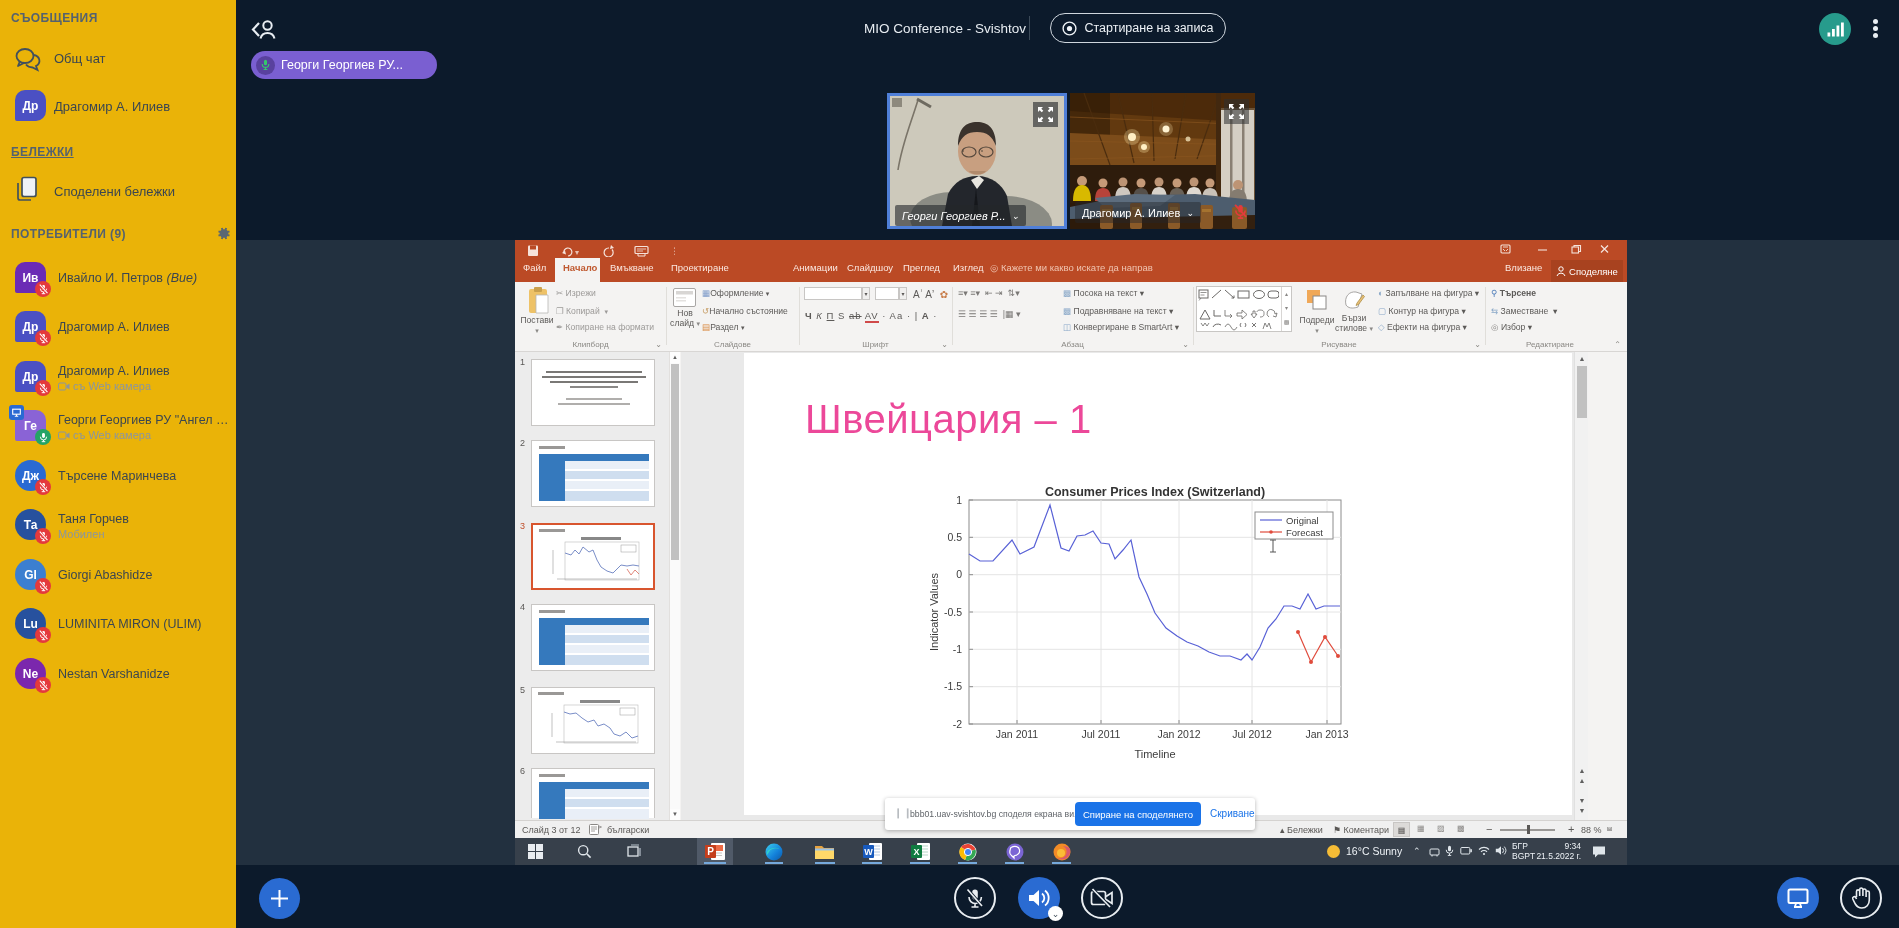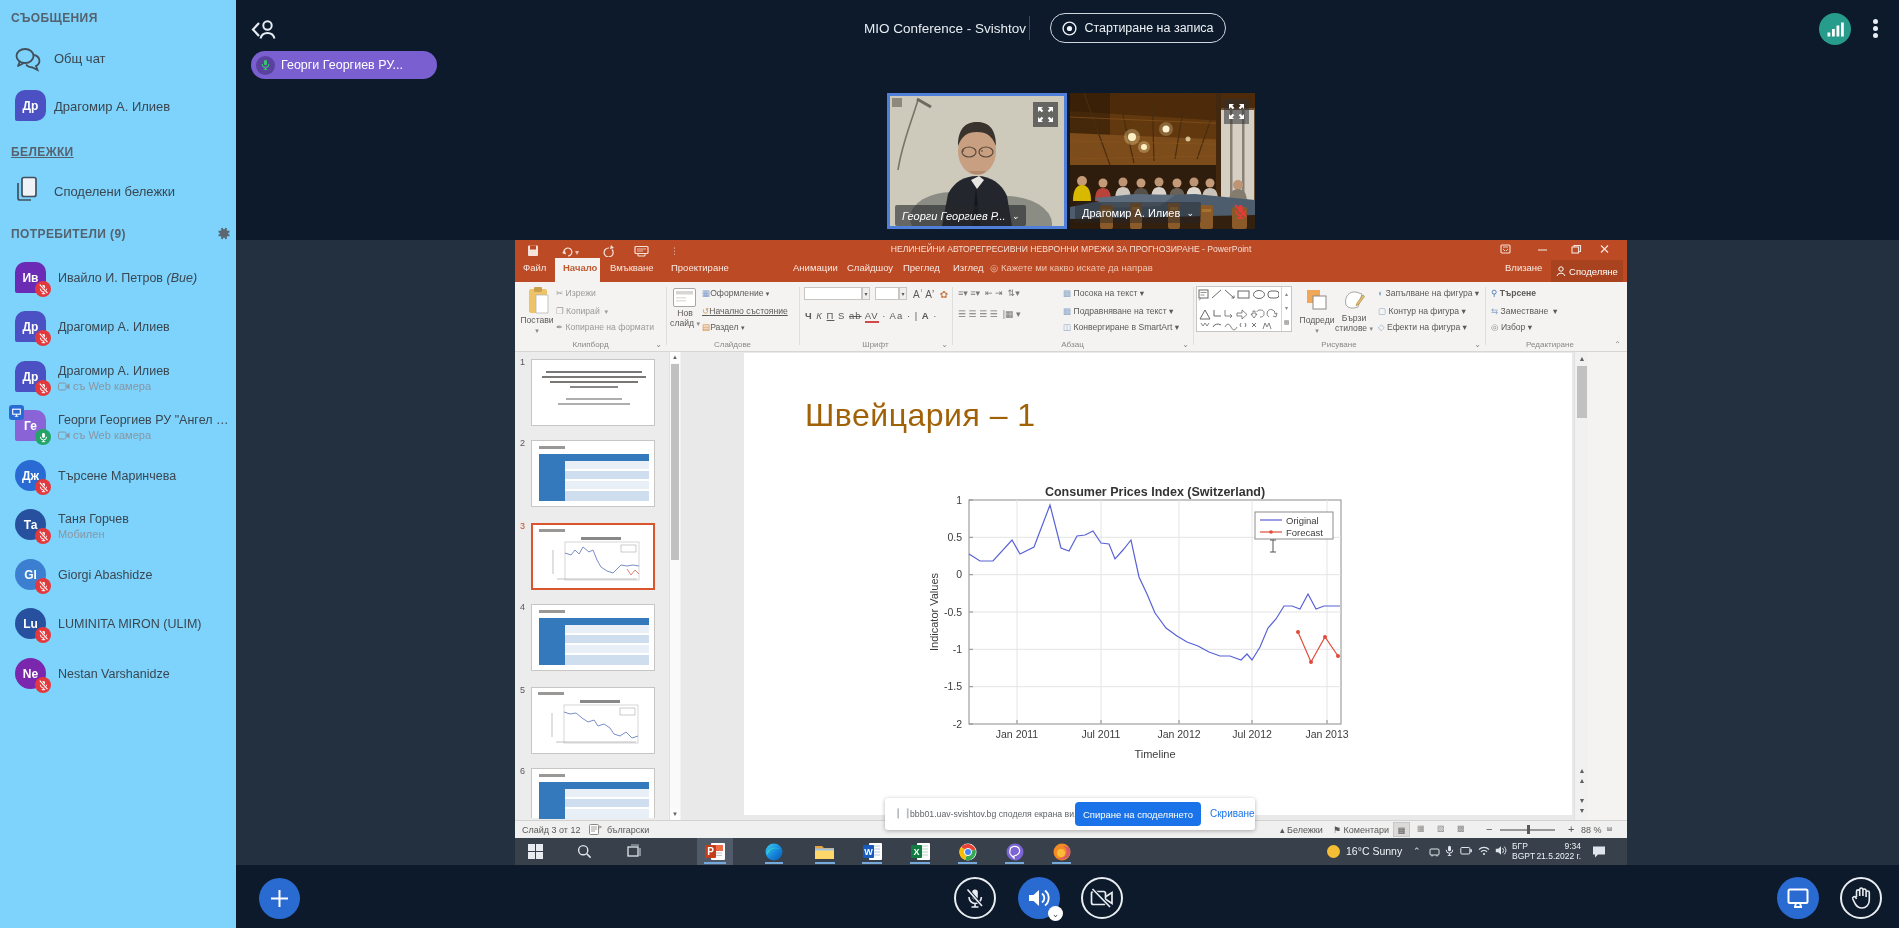--- a/index.html
+++ b/index.html
@@ -1,20 +1,20 @@
 <!DOCTYPE html>
 <html><head>
 <meta charset="utf-8">
 <style>
   * { margin:0; padding:0; box-sizing:border-box; }
   html,body { width:1899px; height:928px; overflow:hidden; font-family:"Liberation Sans", sans-serif; }
   .abs { position:absolute; }
   #stage { position:relative; width:1899px; height:928px; background:#0c1a2b; }
   
-  #sidebar { position:absolute; left:0; top:0; width:236px; height:928px; background:#7dd3fc; }
+  #sidebar { position:absolute; left:0; top:0; width:236px; height:928px; background:#eab308; }
   .sbhead { position:absolute; left:11px; font-size:12px; font-weight:bold; color:#55626e; letter-spacing:0.4px; }
   .sbitem { position:absolute; left:54px; font-size:13px; color:#3b4650; }
   .avatar { position:absolute; display:flex; align-items:center; justify-content:center;
             color:#fff; font-size:12px; font-weight:bold; }
   .bubble { width:31px; height:31px; border-radius:10px 10px 10px 2px; }
   .circ   { width:31px; height:31px; border-radius:50%; }
   .badge  { position:absolute; width:16px; height:16px; border-radius:50%; right:-5px; bottom:-4px;
             display:flex; align-items:center; justify-content:center; }
   .uname  { position:absolute; left:58px; font-size:12.5px; color:#3b4650; white-space:nowrap; }
   .usub   { position:absolute; left:58px; font-size:11px; color:#8a95a0; white-space:nowrap; }
@@ -309,21 +309,20 @@
             <path d="M35 8 l3 -2.5 l1 4 z" fill="#f5e2da" stroke="none"></path>
       <text x="48" y="10" font-size="8" fill="#e8c0b2" stroke="none">▾</text>
       <path d="M82 3 a4.5 4.5 0 1 0 3 1.5"></path>
             <path d="M84 0 l3 3 -4 1 z" fill="#f5e2da" stroke="none"></path>
       <rect x="108" y="1.5" width="13" height="7" rx="1"></rect>
             <path d="M111 8.5 v2.5 h7 v-2.5" stroke-width="1"></path>
             <path d="M110 4 h9 M110 6 h6" stroke-width="0.8"></path>
       <text x="143" y="9" font-size="9" fill="#e8c0b2" stroke="none">⋮</text>
     </g>
   </svg>
-  <div class="abs" style="left:0;top:4px;width:1112px;text-align:center;font-size:8.6px;color:#f6ddd3;">НЕЛИНЕЙНИ АВТОРЕГРЕСИВНИ НЕВРОННИ МРЕЖИ ЗА ПРОГНОЗИРАНЕ - PowerPoint</div>
   <svg class="abs" style="left:985px;top:4px;" width="110" height="11" viewBox="0 0 110 11">
     <g stroke="#f5e2da" fill="none" stroke-width="1.1">
       <rect x="1" y="1" width="9" height="8" rx="1"></rect>
             <path d="M3 3 h5 M3 5 l2 2 M8 5 l-2 2" stroke-width="0.9"></path>
       <path d="M38 6 h9"></path>
       <rect x="72" y="3" width="6.5" height="6"></rect>
             <path d="M74 3 v-1.5 h6.5 v6 h-2"></path>
       <path d="M101 1.5 l7 7 M108 1.5 l-7 7" stroke-width="1.3"></path>
     </g>
   </svg>
@@ -369,21 +368,21 @@
     <div class="rlab" style="left:0;width:151px;">Клипборд <span style="position:absolute;right:4px;">⌄</span></div>
 
     <svg class="abs" style="left:158px;top:6px;" width="23" height="19" viewBox="0 0 23 19">
             <rect x="0.5" y="0.5" width="22" height="18" rx="1.5" fill="#fff" stroke="#a8a6a4"></rect>
             <rect x="3" y="3" width="17" height="3.5" fill="#d8d6d4"></rect>
             <rect x="3" y="9" width="10" height="1.5" fill="#e4e2e0"></rect>
             <rect x="3" y="12" width="10" height="1.5" fill="#e4e2e0"></rect>
           </svg>
     <div class="abs" style="left:148px;top:26px;width:44px;text-align:center;">Нов<br>слайд <span style="font-size:7px;color:#8a8886;">▾</span></div>
     <div class="rrow" style="left:187px;top:6px;"><span style="color:#7a98c8;">▦</span>Оформление <span style="font-size:7px;">▾</span></div>
-    <div class="rrow" style="left:187px;top:24px;text-decoration:underline;"><span style="color:#c8a06a;">↺</span>Начално състояние</div>
+    <div class="rrow" style="left:187px;top:24px;"><span style="color:#c8a06a;">↺</span>Начално състояние</div>
     <div class="rrow" style="left:187px;top:40px;"><span style="color:#d8863a;">▤</span>Раздел <span style="font-size:7px;">▾</span></div>
     <div class="rlab" style="left:151px;width:133px;">Слайдове</div>
 
     <div class="abs" style="left:289px;top:5px;width:58px;height:13px;background:#fff;border:1px solid #c8c6c4;"></div>
     <div class="abs" style="left:347px;top:5px;width:8px;height:13px;background:#f0efee;border:1px solid #c8c6c4;font-size:6px;text-align:center;line-height:13px;">▾</div>
     <div class="abs" style="left:360px;top:5px;width:24px;height:13px;background:#fff;border:1px solid #c8c6c4;"></div>
     <div class="abs" style="left:384px;top:5px;width:8px;height:13px;background:#f0efee;border:1px solid #c8c6c4;font-size:6px;text-align:center;line-height:13px;">▾</div>
     <div class="rrow" style="left:398px;top:7px;font-size:10px;">Aʾ Aʼ &nbsp;<span style="color:#c87d4a;">✿</span></div>
     <div class="rrow" style="left:290px;top:28px;font-size:9.5px;letter-spacing:1px;"><b>Ч</b> <i>К</i> <u>П</u> S <s>ab</s> <span style="border-bottom:2px solid #d04a4a;">AV</span> · Aa · | <b>А</b> ·</div>
     <div class="rlab" style="left:284px;width:153px;">Шрифт <span style="position:absolute;right:4px;">⌄</span></div>
@@ -509,21 +508,21 @@
     <div class="abs" style="left:7px;top:5px;width:26px;height:3px;background:#9a9896;"></div>
     <div class="abs" style="left:7px;top:13px;width:110px;height:7px;background:#3579bd;"></div>
     <div class="abs" style="left:7px;top:20px;width:26px;height:30px;background:#3579bd;"></div>
     <div class="abs" style="left:33px;top:20px;width:84px;height:9px;background:#e9eff7;border-bottom:1px solid #fff;"></div>
     <div class="abs" style="left:33px;top:30px;width:84px;height:9px;background:#cfdeef;border-bottom:1px solid #fff;"></div>
     <div class="abs" style="left:33px;top:40px;width:84px;height:10px;background:#e9eff7;"></div>
   </div>
 
   <div class="abs" style="left:166px;top:112px;width:893px;height:468px;background:#e9e9e9;"></div>
   <div class="abs" style="left:229px;top:113px;width:828px;height:462px;background:#fff;">
-    <div class="abs" style="left:61px;top:44px;font-size:32px;color:#a16207;letter-spacing:0.5px;">Швейцария – 1</div>
+    <div class="abs" style="left:61px;top:44px;font-size:40px;color:#ec4899;letter-spacing:0.5px;">Швейцария – 1</div>
     <svg class="abs" style="left:160px;top:125px;" width="460" height="295" viewBox="0 0 460 295">
       <text x="251" y="18" font-size="12.5" font-weight="bold" fill="#333" text-anchor="middle">Consumer Prices Index (Switzerland)</text>
       <rect x="65" y="22" width="372" height="224" fill="#fff" stroke="#8c8c8c" stroke-width="1"></rect>
       <g stroke="#e4e4e4" stroke-width="1">
         <line x1="113" y1="22" x2="113" y2="246"></line>
               <line x1="197" y1="22" x2="197" y2="246"></line>
         <line x1="275" y1="22" x2="275" y2="246"></line>
               <line x1="348" y1="22" x2="348" y2="246"></line>
         <line x1="423" y1="22" x2="423" y2="246"></line>
         <line x1="65" y1="59.3" x2="437" y2="59.3"></line>

